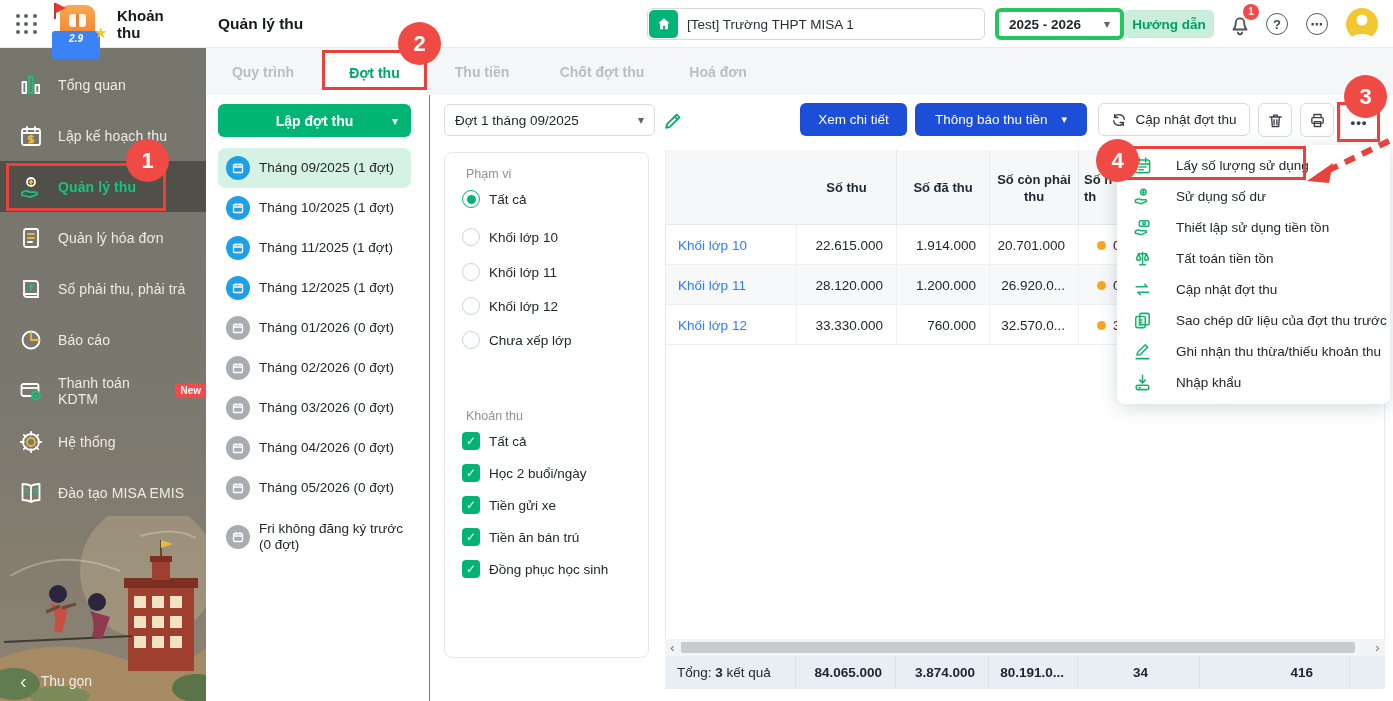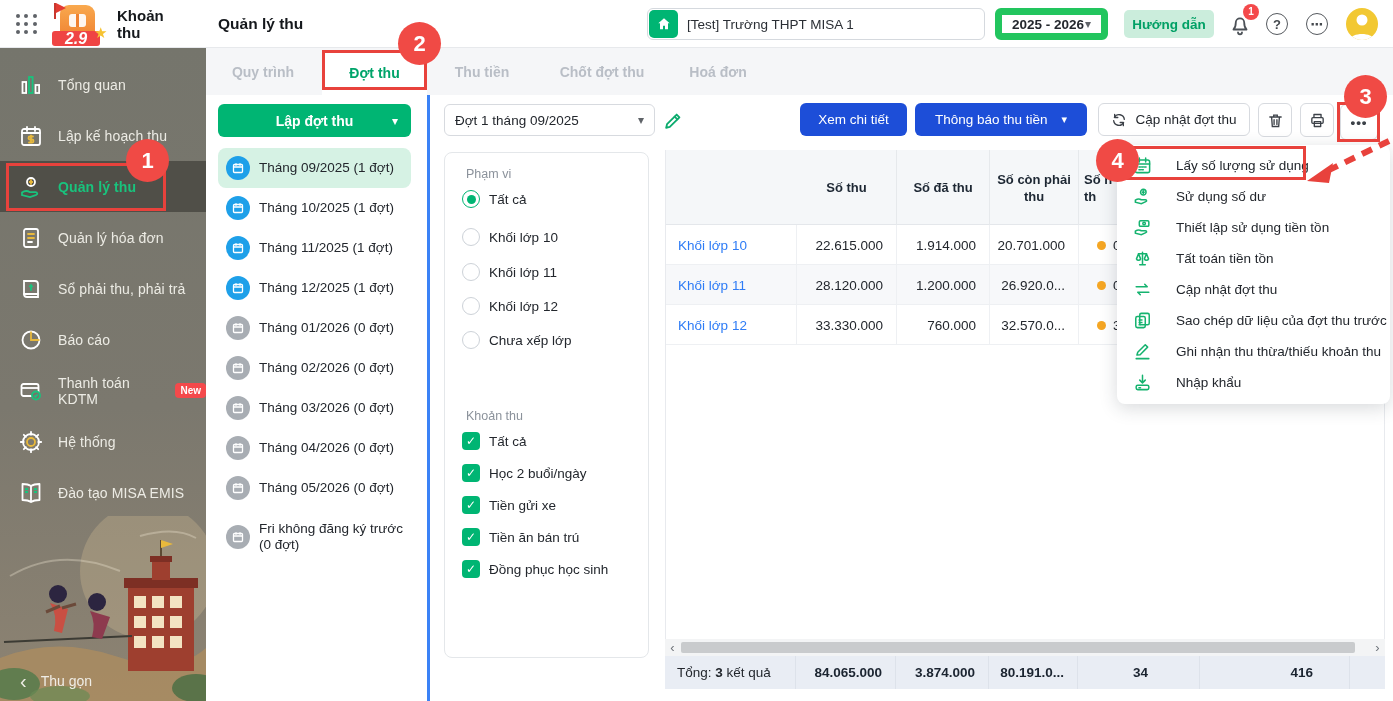--- a/index.html
+++ b/index.html
@@ -10,28 +10,28 @@
   
   .topbar{position:absolute;left:0;top:0;width:1393px;height:48px;background:#fff;border-bottom:1px solid #e7e9ec;z-index:20;}
   .grid-icon{position:absolute;left:16px;top:14px;width:22px;height:21px;display:grid;grid-template-columns:repeat(3,1fr);gap:3px;cursor:pointer;}
   .grid-icon i{width:4px;height:4px;border-radius:50%;background:#5f6368;}
   .logo{position:absolute;left:46px;top:3px;width:66px;height:44px;}
   .logo .tile{position:absolute;left:14px;top:2px;width:35px;height:35px;border-radius:9px;background:linear-gradient(180deg,#f9a94e,#ef8030);}
   .logo .gift{position:absolute;left:23px;top:11px;width:17px;height:13px;background:#fff;border-radius:3px;opacity:.92;}
   .logo .gift:before{content:"";position:absolute;left:7px;top:0;width:3px;height:13px;background:#ef8030;}
   .logo .flag{position:absolute;left:8px;top:0px;width:2px;height:16px;background:#c8372f;}
   .logo .flag:before{content:"";position:absolute;left:2px;top:0;border-top:5px solid transparent;border-bottom:5px solid transparent;border-left:10px solid #e33b33;}
-  .logo .ribbon{position:absolute;left:6px;top:28px;width:48px;height:15px;background:#ef4444;border-radius:3px;color:#fff;
-                font-weight:bold;font-style:italic;font-size:16px;text-align:center;line-height:15px;}
+  .logo .ribbon{position:absolute;left:6px;top:28px;width:48px;height:28px;background:#3b82f6;border-radius:3px;color:#fff;
+                font-weight:bold;font-style:italic;font-size:10px;text-align:center;line-height:15px;}
   .logo .star{position:absolute;left:48px;top:22px;color:#f6c333;font-size:15px;line-height:15px;}
   .app-title{position:absolute;left:117px;top:7px;width:72px;font-weight:bold;font-size:15px;line-height:17px;color:#15181c;}
   .page-title{position:absolute;left:218px;top:15px;font-weight:bold;font-size:15.5px;color:#15181c;}
   .school-box{position:absolute;left:647px;top:8px;width:338px;height:32px;border:1px solid #d5d9de;border-radius:6px;background:#fff;display:flex;align-items:center;cursor:pointer;}
   .school-home{width:29px;height:28px;background:#00b573;border-radius:5px;margin:0 9px 0 1px;display:flex;align-items:center;justify-content:center;}
-  .year-box{position:absolute;left:995px;top:8px;width:113px;height:32px;border:7px solid #22c55e;border-radius:6px;display:flex;align-items:center;justify-content:space-between;padding:0 10px;cursor:pointer;font-weight:bold;font-size:13.5px;color:#23272d;}
+  .year-box{position:absolute;left:995px;top:8px;width:129px;height:32px;border:4px solid #22c55e;border-radius:6px;display:flex;align-items:center;justify-content:space-between;padding:0 10px;cursor:pointer;font-weight:bold;font-size:13.5px;color:#23272d;}
   .chev{color:#5f6368;font-size:12px;}
   .guide-btn{position:absolute;left:1124px;top:10px;width:90px;height:28px;background:#cbeddc;color:#00a065;font-weight:bold;font-size:13.5px;border-radius:5px;display:flex;align-items:center;justify-content:center;cursor:pointer;}
   .icon-btn{position:absolute;top:13px;width:24px;height:24px;color:#4c5157;cursor:pointer;}
   .badge{position:absolute;left:1243px;top:4px;min-width:16px;height:16px;background:#f4494b;border-radius:8px;color:#fff;font-size:10px;font-weight:bold;text-align:center;line-height:16px;padding:0 3px;}
   .circle-glyph{position:absolute;top:13px;width:22px;height:22px;border:1.7px solid #55595e;border-radius:50%;color:#45494e;font-weight:bold;font-size:13px;display:flex;align-items:center;justify-content:center;cursor:pointer;}
   .avatar{position:absolute;left:1346px;top:8px;width:32px;height:32px;border-radius:50%;background:#f2c832;overflow:hidden;cursor:pointer;}
 
   
   .sidebar{position:absolute;left:0;top:48px;width:206px;height:653px;background:linear-gradient(180deg,#75756c 0%,#7b786e 55%,#8d8372 100%);z-index:5;}
   .side-item{position:relative;display:flex;align-items:center;height:51px;padding-left:19px;cursor:pointer;color:#ecebe4;}
@@ -43,21 +43,21 @@
   .collapse{position:absolute;left:20px;bottom:12px;display:flex;align-items:center;color:#efede6;cursor:pointer;font-size:14px;z-index:3;}
   .collapse .c-ch{font-size:20px;margin-right:14px;line-height:14px;}
   .illus{position:absolute;left:0;bottom:0;width:206px;height:185px;z-index:1;}
 
   
   .tabsbar{position:absolute;left:206px;top:48px;width:1187px;height:47px;background:#f5f6f8;z-index:6;}
   .tab{position:absolute;top:0;height:47px;display:flex;align-items:center;justify-content:center;font-weight:bold;font-size:14px;color:#b9bec6;cursor:pointer;}
   .tab.active{background:#fff;color:#00a46a;}
 
   
-  .month-panel{position:absolute;left:206px;top:95px;width:224px;height:606px;background:#fff;border-right:3px solid #3b82f6;text-decoration:underline;}
+  .month-panel{position:absolute;left:206px;top:95px;width:224px;height:606px;background:#fff;border-right:1px solid #3b82f6;text-decoration:underline;}
   .create-btn{position:absolute;left:12px;top:9px;width:193px;height:33px;background:#00b573;border-radius:6px;color:#fff;font-weight:bold;font-size:14px;display:flex;align-items:center;justify-content:center;cursor:pointer;}
   .create-btn .chv{position:absolute;right:13px;color:#fff;font-size:12px;}
   .month-item{position:absolute;left:12px;width:193px;height:40px;display:flex;align-items:center;padding-left:8px;cursor:pointer;border-radius:8px;}
   .month-item.selected{background:#d6f2e4;}
   .cal-badge{width:24px;height:24px;border-radius:50%;display:flex;align-items:center;justify-content:center;flex:0 0 24px;}
   .cal-badge.blue{background:#1ea0e9;} .cal-badge.gray{background:#a8adb3;}
   .month-item .lbl{margin-left:9px;font-size:13.5px;color:#23272d;line-height:16px;}
 
   
   .period-select{position:absolute;left:444px;top:104px;width:211px;height:32px;border:1px solid #d7dadf;border-radius:6px;display:flex;align-items:center;padding:0 10px;cursor:pointer;background:#fff;}

